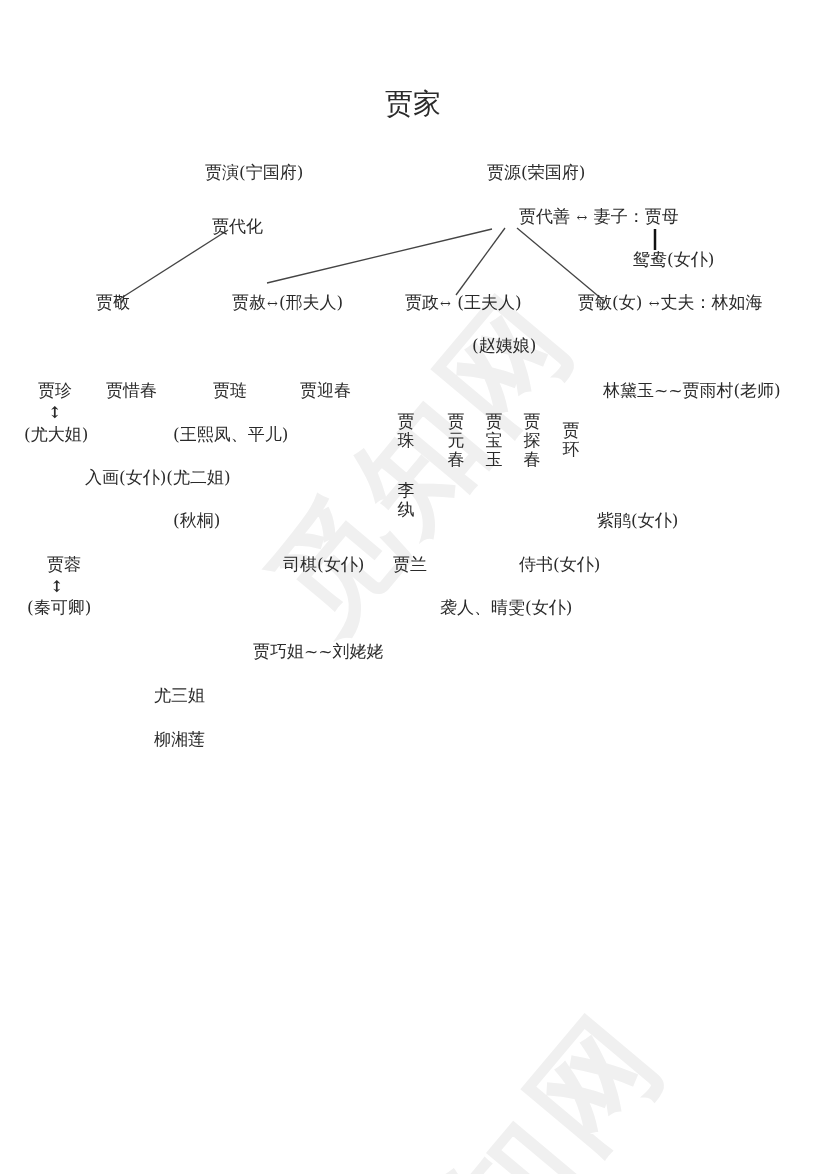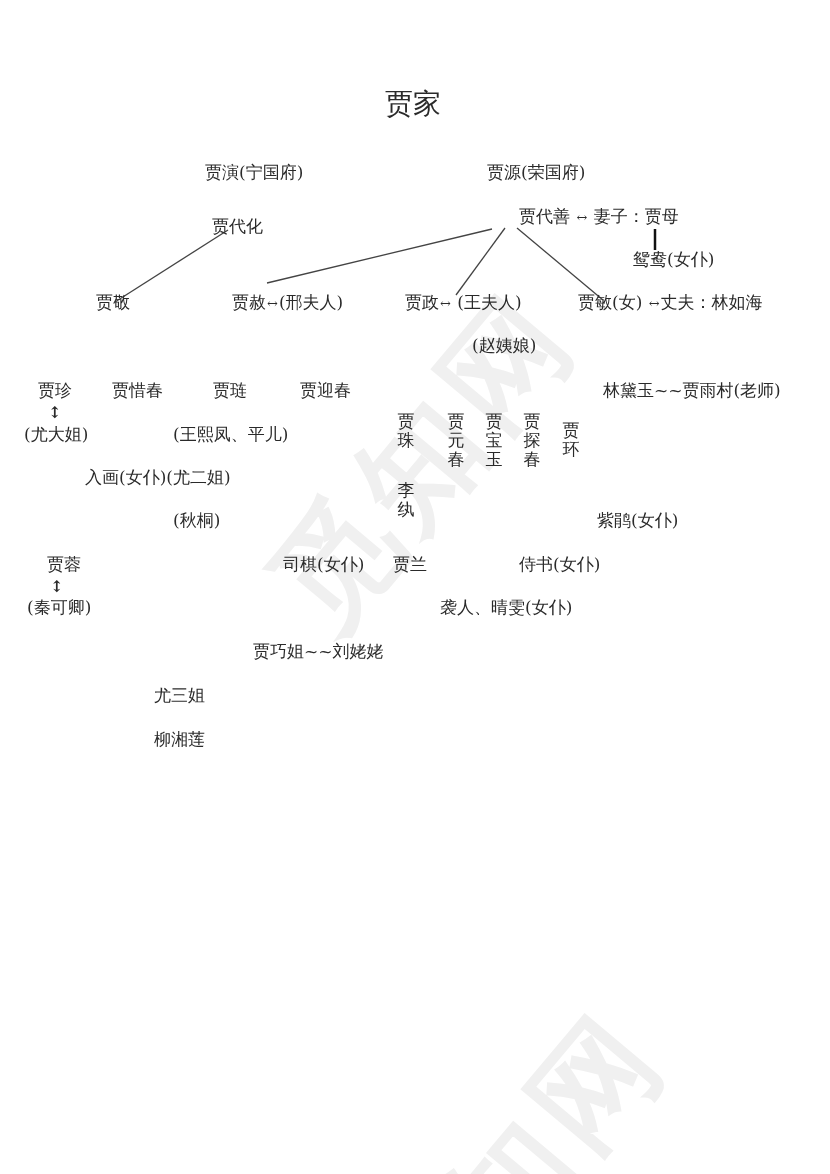--- a/index.html
+++ b/index.html
@@ -49,21 +49,21 @@
   <span>贾政</span><span class="arrow">↔</span>
   <span>(王夫人)</span>
 </div>
 <div class="t" style="left:578px; top:292px;">
   <span>贾敏(女)</span>
   <span class="arrow">↔</span><span>丈夫：林如海</span>
 </div>
 <div class="t" style="left:472px; top:335px;">(赵姨娘)</div>
 
 <div class="t" style="left:38px; top:380px;">贾珍</div>
-<div class="t" style="left:112px; top:380px;">贾惜春</div>
+<div class="t" style="left:106px; top:380px;">贾惜春</div>
 <div class="t" style="left:213px; top:380px;">贾琏</div>
 <div class="t" style="left:300px; top:380px;">贾迎春</div>
 <div class="t" style="left:603px; top:380px;">林黛玉~~贾雨村(老师)</div>
 
 <div class="t" style="left:48px; top:403px; font-weight:bold; font-size:16px;">↕</div>
 <div class="t" style="left:24px; top:424px;">(尤大姐)</div>
 <div class="t" style="left:173px; top:424px;">(王熙凤、平儿)</div>
 
 <div class="v" style="left:397px; top:412px;">贾珠</div>
 <div class="v" style="left:447px; top:412px;">贾元春</div>

